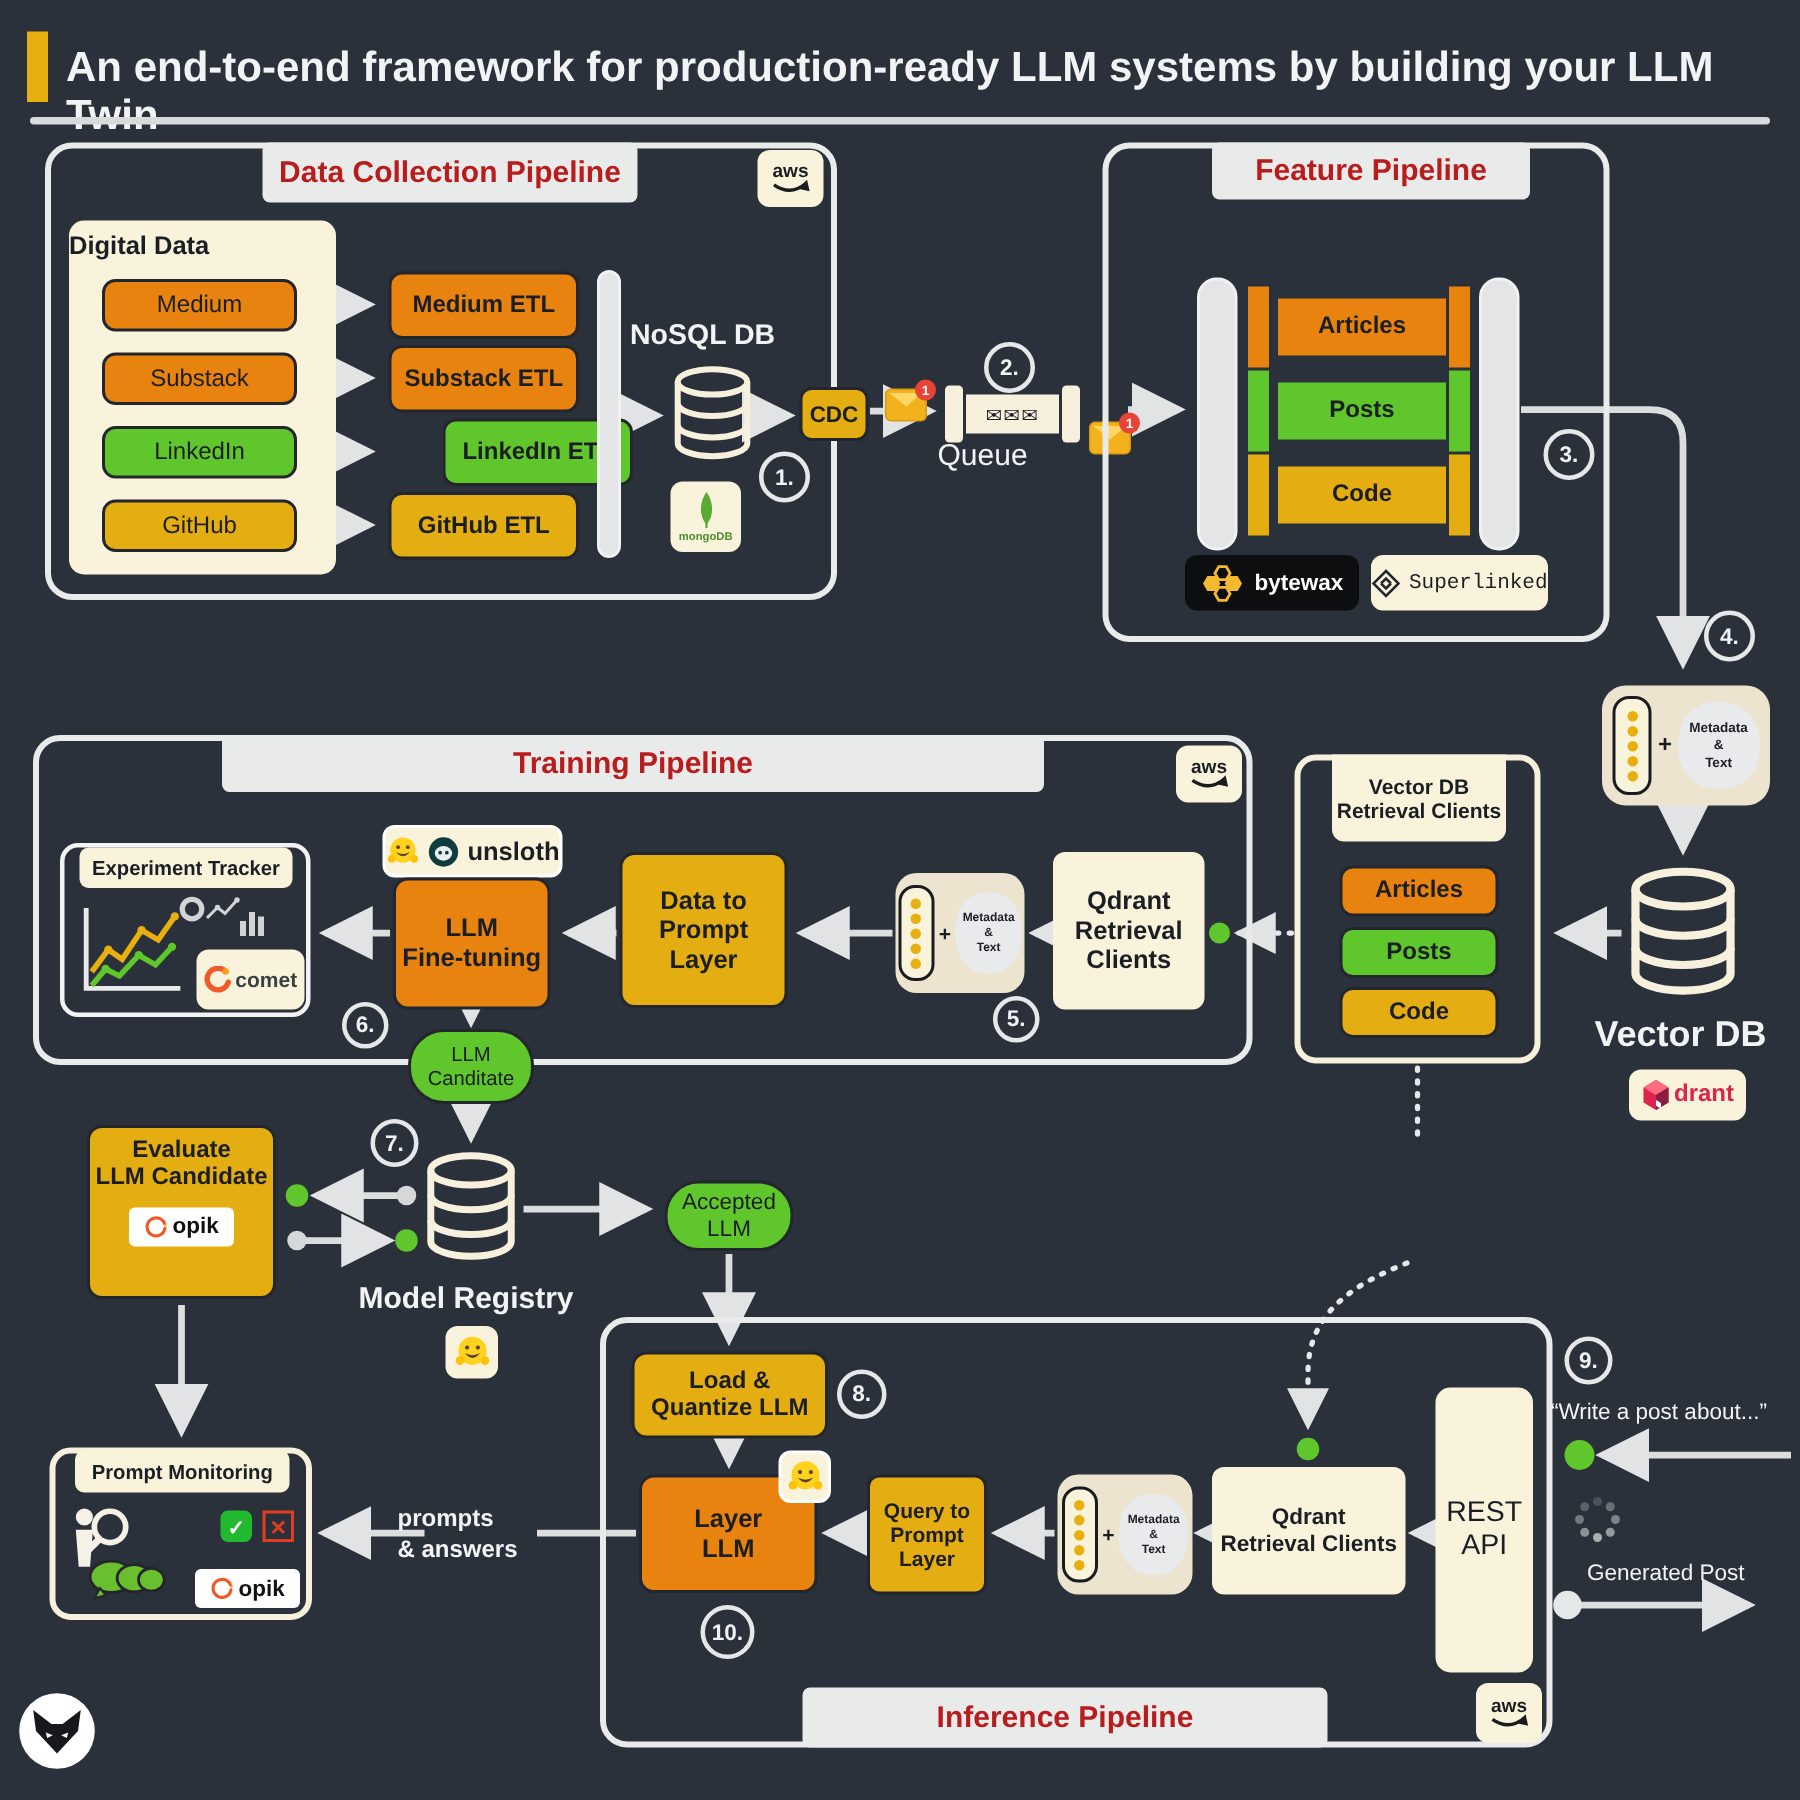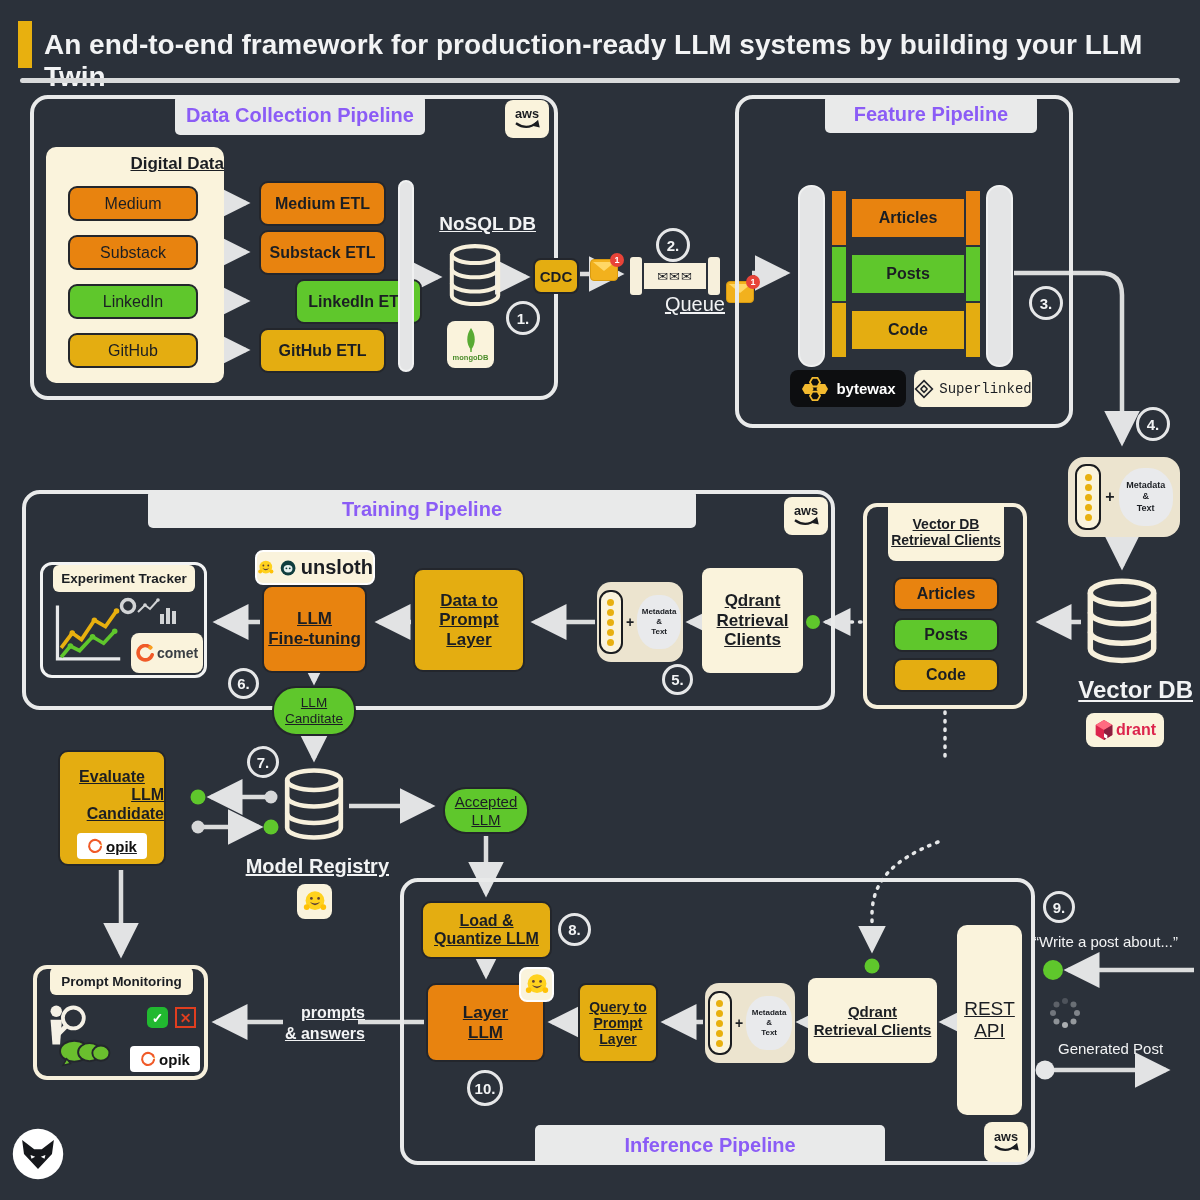--- a/index.html
+++ b/index.html
@@ -6,30 +6,30 @@
   #canvas{position:relative;width:1200px;height:1200px;background:#2b313a;overflow:hidden;
           font-family:"Liberation Sans",sans-serif;}
   .abs{position:absolute;box-sizing:border-box;}
   .flex{display:flex;align-items:center;justify-content:center;}
   .col{flex-direction:column;}
   .bold{font-weight:bold;}
   .dark{color:#1b1e23;}
   .white{color:#f2f3f4;}
   .pipe{border:4px solid #e9eaea;border-radius:18px;}
   .pipe-cream{border:4px solid #f7f0dc;border-radius:14px;}
-  .phdr{background:#e9eaea;color:#8b5cf6;font-weight:bold;font-size:20px;border-radius:5px;text-align:center;}
+  .phdr{background:#e9eaea;color:#b91c1c;font-weight:bold;font-size:20px;border-radius:5px;text-align:center;}
   .node{border:2.5px solid #23262c;border-radius:9px;color:#1b1e23;}
   .orange{background:#e8830f;}
   .green{background:#5fc72c;}
   .gold{background:#e4ad11;}
   .cream{background:#faf3dc;}
   .graybar{background:#e4e5e6;border-radius:9px;border:2px solid #f0f1f1;}
   .step{border:3px solid #e6e7e8;border-radius:50%;color:#f2f3f4;font-weight:bold;
         font-size:15px;background:#2b313a;display:flex;align-items:center;justify-content:center;}
-  .lbl{line-height:1.15;text-align:right;text-decoration:underline;}
+  .lbl{line-height:1.15;text-align:left;}
   .logobox{background:#faf3dc;border-radius:8px;display:flex;align-items:center;justify-content:center;gap:5px;}
   .overlay{position:absolute;left:0;top:0;pointer-events:none;}
   .dots5{display:flex;flex-direction:column;gap:3px;align-items:center;justify-content:center;
          border:2.5px solid #1a1c20;border-radius:11px;background:#faf3dc;}
   .dots5 i{width:7px;height:7px;border-radius:50%;background:#e8b00f;}
   .blob{background:#e9eaec;border-radius:45%;display:flex;flex-direction:column;
         align-items:center;justify-content:center;color:#1b1e23;font-weight:bold;line-height:1.25;}
   .env{background:#f2b11d;border:1.5px solid #d89a10;border-radius:4px;position:relative;}
   .env:before{content:"";position:absolute;left:2px;top:2px;right:2px;height:0;
               border-left:11px solid transparent;border-right:11px solid transparent;
@@ -156,21 +156,21 @@
   <div class="abs" style="left:630px;top:257px;width:12px;height:38px;background:#f7f0dc;border-radius:3px;"></div>
   <div class="abs flex" style="left:644px;top:263px;width:62px;height:26px;background:#f7f0dc;color:#1b1e23;font-size:13px;letter-spacing:1px;">✉✉✉</div>
   <div class="abs" style="left:708px;top:257px;width:12px;height:38px;background:#f7f0dc;border-radius:3px;"></div>
   <div class="abs white lbl" style="left:625px;top:293px;width:100px;font-size:20px;">Queue</div>
 
   <div class="abs env" style="left:726px;top:259px;width:28px;height:22px;">
     <span class="badge" style="right:-7px;top:-7px;">1</span>
   </div>
 
   <div class="abs pipe" style="left:735px;top:95px;width:338px;height:333px;"></div>
-  <div class="abs phdr flex" style="left:825px;top:95px;width:212px;height:38px;">Feature Pipeline</div>
+  <div class="abs phdr flex" style="left:808px;top:95px;width:212px;height:38px;">Feature Pipeline</div>
 
   <div class="abs graybar" style="left:798px;top:185px;width:27px;height:182px;border-radius:13px;"></div>
   <div class="abs graybar" style="left:986px;top:185px;width:27px;height:182px;border-radius:13px;"></div>
 
   <div class="abs orange" style="left:832px;top:191px;width:14px;height:54px;"></div>
   <div class="abs orange flex bold dark" style="left:852px;top:199px;width:112px;height:38px;font-size:16px;">Articles</div>
   <div class="abs orange" style="left:966px;top:191px;width:14px;height:54px;"></div>
 
   <div class="abs green" style="left:832px;top:247px;width:14px;height:54px;"></div>
   <div class="abs green flex bold dark" style="left:852px;top:255px;width:112px;height:38px;font-size:16px;">Posts</div>
@@ -291,21 +291,21 @@
         <path d="M11 18 Q18 27 25 18 Q18 22 11 18" fill="#5d4037"></path>
         <circle cx="6.5" cy="25" r="4" fill="#ffc107"></circle>
         <circle cx="29.5" cy="25" r="4" fill="#ffc107"></circle>
       </svg>
     <svg width="22" height="22" viewBox="0 0 24 24">
         <circle cx="12" cy="12" r="11" fill="#0f3d3e"></circle>
         <ellipse cx="12" cy="13" rx="6.5" ry="5.5" fill="#e6f0ee"></ellipse>
         <circle cx="9.5" cy="12.5" r="1.4" fill="#0f3d3e"></circle>
         <circle cx="14.5" cy="12.5" r="1.4" fill="#0f3d3e"></circle>
       </svg>
-    <span class="dark bold" style="font-size:20px;">unsloth</span>
+    <span class="dark bold" style="font-size:17px;">unsloth</span>
   </div>
 
   <div class="abs node orange flex col lbl bold" style="left:262px;top:585px;width:105px;height:88px;font-size:17px;border-radius:10px;">
     <span>LLM</span>
       <span>Fine-tuning</span>
   </div>
   <div class="abs step" style="left:228px;top:668px;width:31px;height:31px;">6.</div>
   <div class="abs node green flex col lbl" style="left:272px;top:686px;width:84px;height:50px;font-size:13.5px;border-radius:24px;">
     <span>LLM</span>
       <span>Canditate</span>
@@ -364,21 +364,21 @@
     <svg width="26" height="26" viewBox="0 0 36 36">
         <circle cx="18" cy="16" r="13" fill="#ffd21e"></circle>
         <circle cx="13" cy="13" r="1.9" fill="#5d4037"></circle>
         <circle cx="23" cy="13" r="1.9" fill="#5d4037"></circle>
         <path d="M11 18 Q18 27 25 18 Q18 22 11 18" fill="#5d4037"></path>
         <circle cx="6.5" cy="25" r="4" fill="#ffc107"></circle>
         <circle cx="29.5" cy="25" r="4" fill="#ffc107"></circle>
       </svg>
   </div>
 
-  <div class="abs node gold flex col lbl bold" style="left:58px;top:750px;width:108px;height:116px;font-size:16px;border-radius:10px;justify-content:flex-start;padding-top:16px;">
+  <div class="abs node gold flex col lbl bold" style="left:58px;top:750px;width:126px;height:116px;font-size:16px;border-radius:10px;justify-content:flex-start;padding-top:6px;">
     <span>Evaluate</span>
       <span>LLM Candidate</span>
     <span class="flex" style="margin-top:10px;background:#fff;border-radius:4px;width:70px;height:26px;gap:3px;">
       <svg width="16" height="16" viewBox="0 0 20 20">
           <path d="M17 7 A7.5 7.5 0 1 0 17.5 11" stroke="#f05a28" stroke-width="2.6" fill="none" stroke-linecap="round"></path>
           <circle cx="16.6" cy="5.4" r="1.2" fill="#f05a28"></circle>
           <circle cx="18" cy="8.4" r="1" fill="#f8a01e"></circle>
         </svg>
       <span style="color:#111;font-weight:bold;font-size:15px;">opik</span>
     </span>

